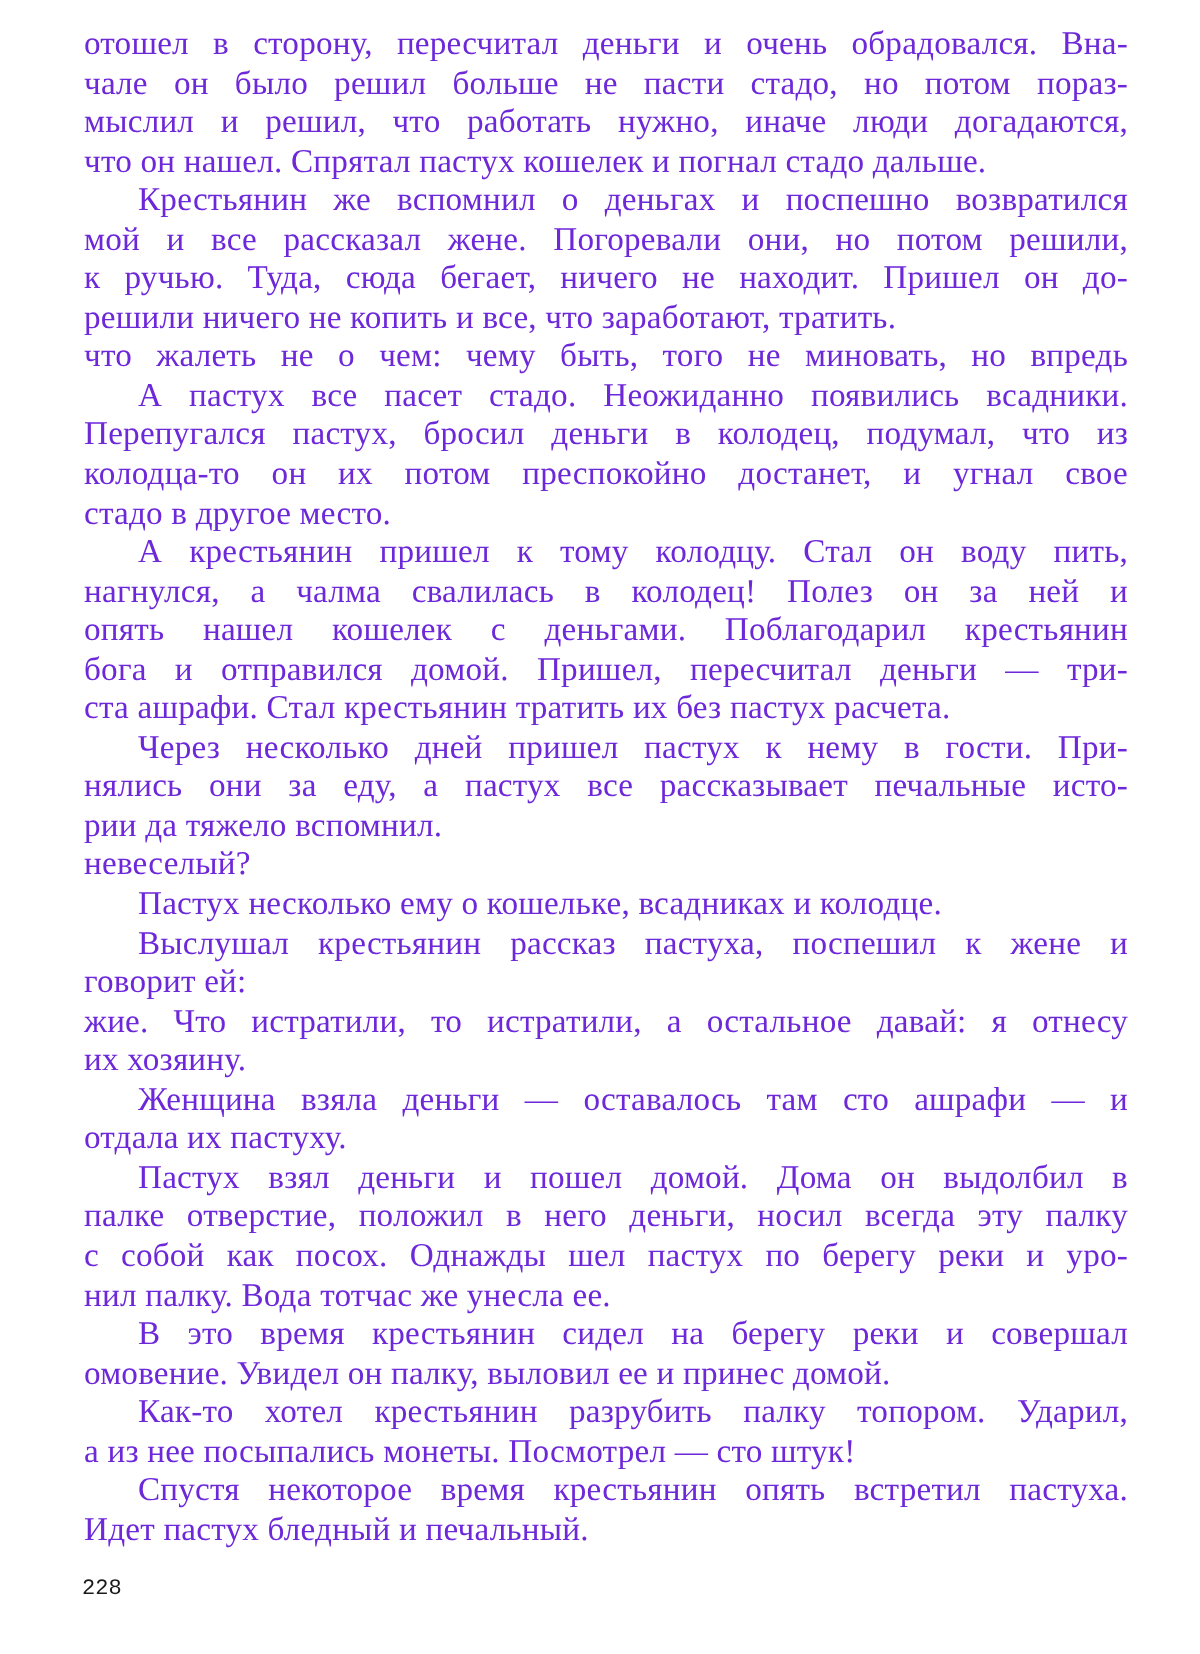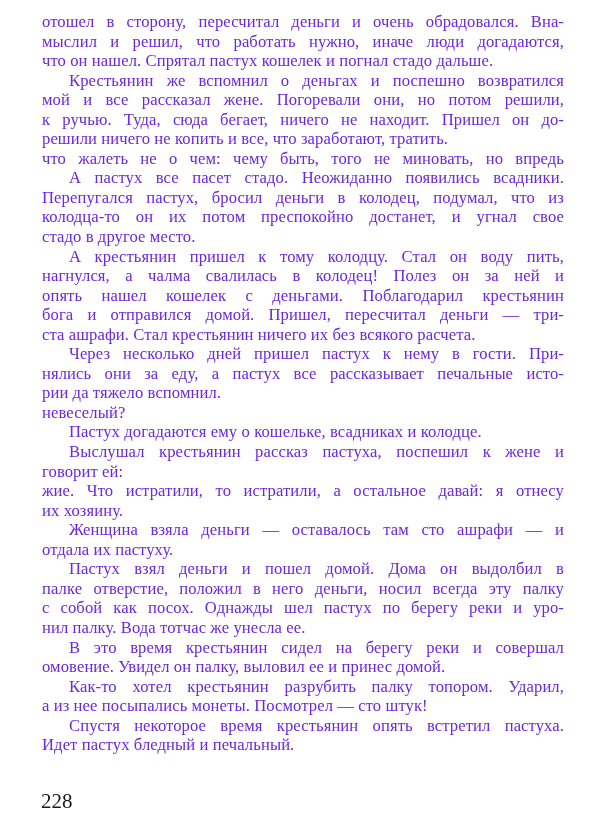--- a/index.html
+++ b/index.html
@@ -8,50 +8,51 @@
       position: absolute; left: 42px; top: 12px; width: 522px;
       font-family: "Liberation Serif", "DejaVu Serif", serif;
       font-size: 16.6px; line-height: 19.55px; color: #6d28d9;
       letter-spacing: 0.1px;
     }
     .line { display: block; white-space: nowrap; text-align: justify; text-align-last: justify; height: 19.55px; }
     .line.last { text-align-last: left; }
     .line.indent { padding-left: 27px; }
     .page-number {
       position: absolute; left: 41px; top: 789px;
-      font-family: Liberation Serif, serif;
-      font-size: 21px; color: #1a1a1a;
+      font-family: Liberation Mono, monospace;
+      font-size: 11px; color: #1a1a1a;
     }
   </style>
 </head>
 <body>
 
 <div class="page" id="page-body">
     <span class="line">отошел в сторону, пересчитал деньги и очень обрадовался. Вна-</span>
+    <span class="line">чале он было решил больше не пасти стадо, но потом пораз-</span>
     <span class="line">мыслил и решил, что работать нужно, иначе люди догадаются,</span>
     <span class="line last">что он нашел. Спрятал пастух кошелек и погнал стадо дальше.</span>
     <span class="line indent">Крестьянин же вспомнил о деньгах и поспешно возвратился</span>
     <span class="line">мой и все рассказал жене. Погоревали они, но потом решили,</span>
     <span class="line">к ручью. Туда, сюда бегает, ничего не находит. Пришел он до-</span>
     <span class="line last">решили ничего не копить и все, что заработают, тратить.</span>
     <span class="line">что жалеть не о чем: чему быть, того не миновать, но впредь</span>
     <span class="line indent">А пастух все пасет стадо. Неожиданно появились всадники.</span>
     <span class="line">Перепугался пастух, бросил деньги в колодец, подумал, что из</span>
     <span class="line">колодца-то он их потом преспокойно достанет, и угнал свое</span>
     <span class="line last">стадо в другое место.</span>
     <span class="line indent">А крестьянин пришел к тому колодцу. Стал он воду пить,</span>
     <span class="line">нагнулся, а чалма свалилась в колодец! Полез он за ней и</span>
     <span class="line">опять нашел кошелек с деньгами. Поблагодарил крестьянин</span>
     <span class="line">бога и отправился домой. Пришел, пересчитал деньги — три-</span>
-    <span class="line last">ста ашрафи. Стал крестьянин ничего их без всякого расчета.</span>
+    <span class="line last">ста ашрафи. Стал крестьянин тратить их без пастух расчета.</span>
     <span class="line indent">Через несколько дней пришел пастух к нему в гости. При-</span>
     <span class="line">нялись они за еду, а пастух все рассказывает печальные исто-</span>
     <span class="line last">рии да тяжело вспомнил.</span>
     <span class="line last">невеселый?</span>
-    <span class="line indent last">Пастух догадаются ему о кошельке, всадниках и колодце.</span>
+    <span class="line indent last">Пастух несколько ему о кошельке, всадниках и колодце.</span>
     <span class="line indent">Выслушал крестьянин рассказ пастуха, поспешил к жене и</span>
     <span class="line last">говорит ей:</span>
     <span class="line">жие. Что истратили, то истратили, а остальное давай: я отнесу</span>
     <span class="line last">их хозяину.</span>
     <span class="line indent">Женщина взяла деньги — оставалось там сто ашрафи — и</span>
     <span class="line last">отдала их пастуху.</span>
     <span class="line indent">Пастух взял деньги и пошел домой. Дома он выдолбил в</span>
     <span class="line">палке отверстие, положил в него деньги, носил всегда эту палку</span>
     <span class="line">с собой как посох. Однажды шел пастух по берегу реки и уро-</span>
     <span class="line last">нил палку. Вода тотчас же унесла ее.</span>

